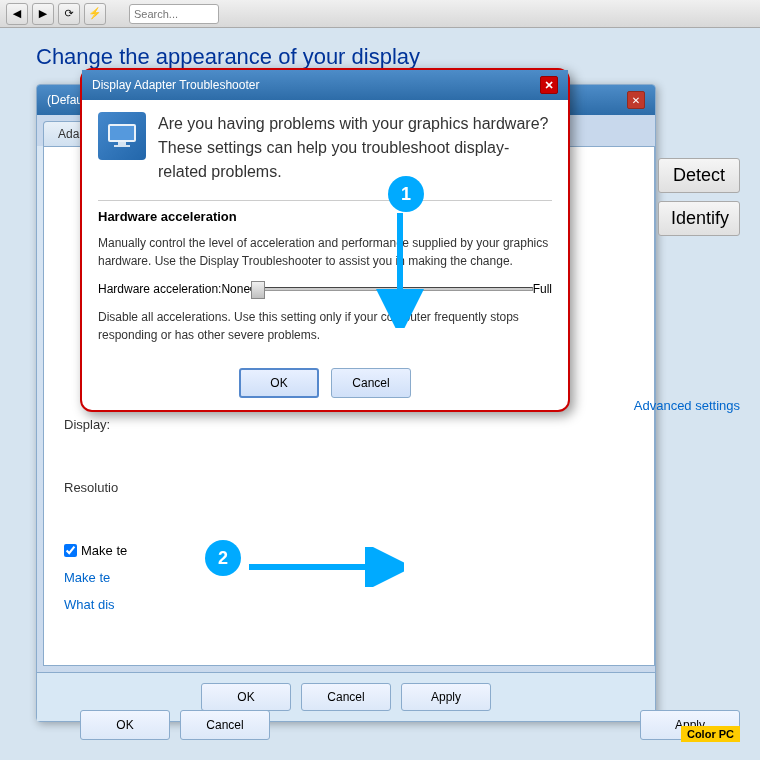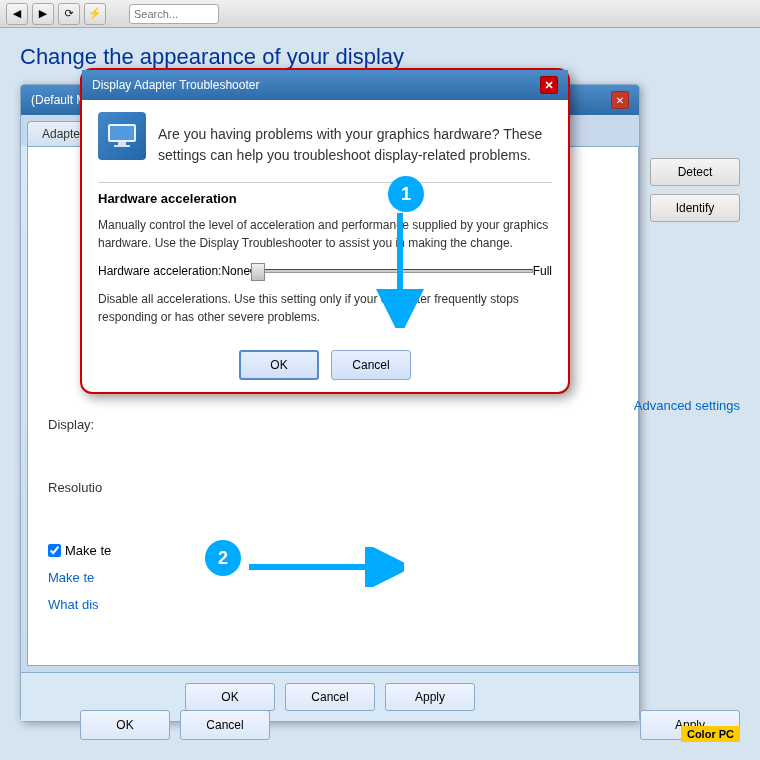--- a/index.html
+++ b/index.html
@@ -41,21 +41,21 @@
       border: 1px solid #aaa;
       border-radius: 3px;
       padding: 0 4px;
       font-size: 11px;
       background: white;
       margin-left: 19px;
     }
 
     
     .page-content {
-      padding: 16px 20px;
+      padding: 16px 36px;
       position: relative;
     }
     .page-title {
       font-size: 22px;
       font-weight: 300;
       color: #003399;
       margin-bottom: 14px;
     }
 
     
@@ -128,26 +128,26 @@
     
     .right-btns {
       position: absolute;
       right: 20px;
       top: 130px;
       display: flex;
       flex-direction: column;
       gap: 8px;
     }
     .win-btn {
-      width: 90px;
+      width: 82px;
       padding: 6px 12px;
       background: linear-gradient(to bottom, #f5f5f5, #e0e0e0);
       border: 1px solid #aaa;
       border-radius: 3px;
-      font-size: 12px;
+      font-size: 18px;
       text-align: center;
       cursor: pointer;
       color: #000;
     }
 
     
     .advanced-link {
       position: absolute;
       right: 20px;
       top: 370px;
@@ -275,24 +275,23 @@
     }
     .ts-monitor-icon {
       width: 48px; height: 48px;
       background: linear-gradient(135deg, #4488cc, #2266aa);
       border-radius: 4px;
       display: flex; align-items: center; justify-content: center;
       flex-shrink: 0;
     }
     .ts-monitor-icon svg { fill: white; }
     .ts-header-text {
-      font-size: 14px;
+      font-size: 16px;
       color: #333;
       line-height: 1.5;
-      margin-top: 12px;
     }
     .ts-section-title {
       font-weight: bold;
       font-size: 13px;
       color: #000;
       margin-bottom: 10px;
     }
     .ts-section-text {
       font-size: 12px;
       color: #333;

